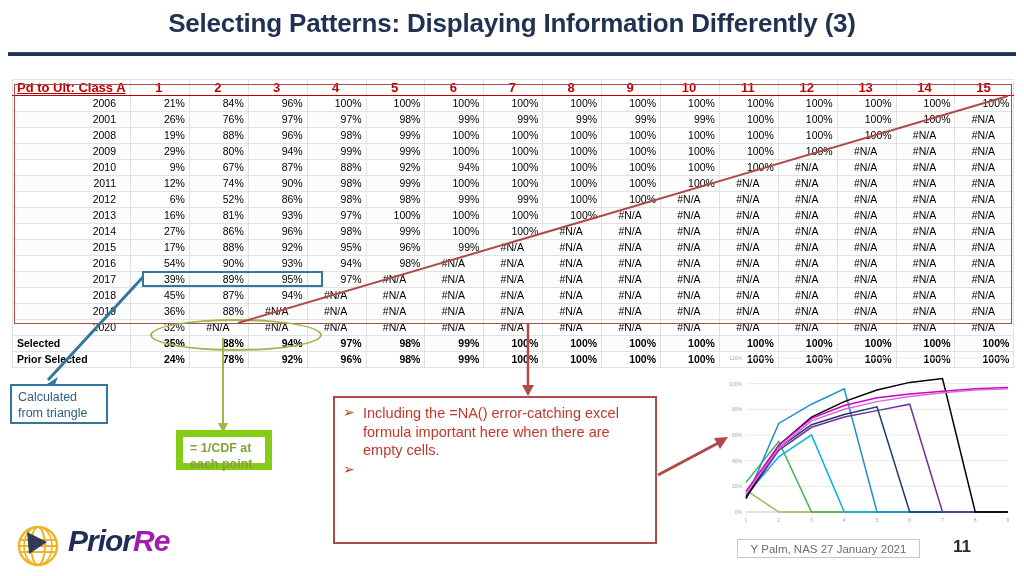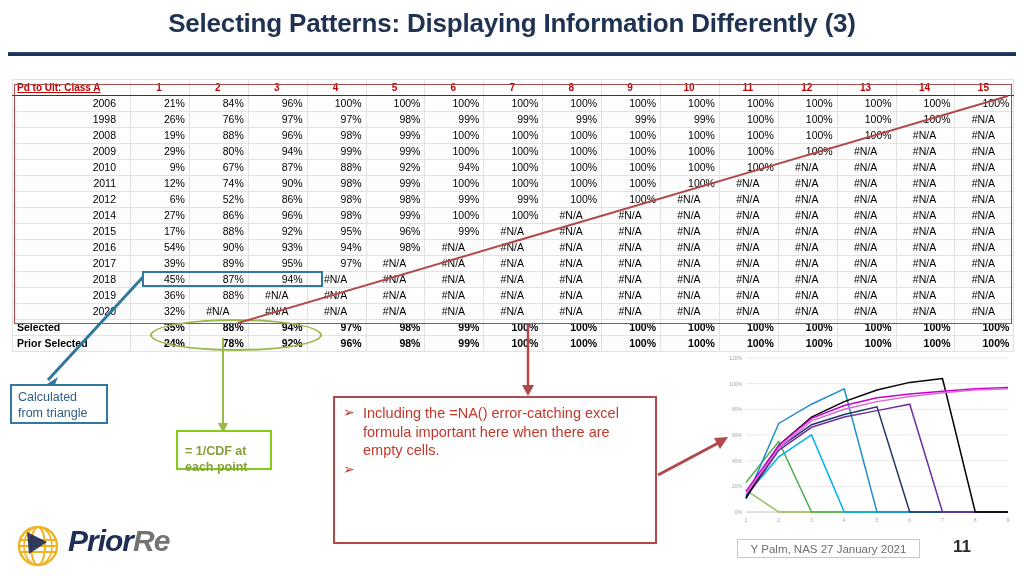--- a/index.html
+++ b/index.html
@@ -36,21 +36,21 @@
     border:1px solid #e2e2e2;
     height:15px; padding:0 4px 0 2px;
     text-align:right; white-space:nowrap;
     font-weight:normal;
     line-height:15px;
     overflow:hidden;
   }
   table.xl thead th{
     color:#C00000; font-weight:bold; text-align:center;
     border-bottom:1.5px solid #C00000;
-    font-size:10px;
+    font-size:13px;
   }
   table.xl thead th.rowhead{
     text-align:left; text-decoration:underline; padding-left:4px;
   }
   table.xl td.rowhead{ text-align:right; padding-right:14px; }
   table.xl tr.sel td{ font-weight:bold; border-top:1px solid #bdbdbd; }
   table.xl tr.sel td.rowhead{ text-align:left; padding-left:4px; font-weight:bold;}
   table.xl tr:nth-child(even) td{ background:#fcfcfc; }
   col.c0{ width:118px; }
   col.cn{ width:58.9px; }
@@ -76,22 +76,22 @@
     position:absolute; background:#ffffff;
     font-size:13px; line-height:1.25;
   }
   #box-calculated{
     left:10px; top:384px; width:98px; height:40px;
     border:2px solid #31789C; color:#2E5E86;
     padding:4px 6px; font-size:12.5px;
   }
   #box-cdf{
     left:176px; top:430px; width:96px; height:40px;
-    border:2px solid #84cc16; color:#86A03C;
-    padding:12px 7px; font-weight:bold; font-size:12.5px;
+    border:7px solid #84cc16; color:#86A03C;
+    padding:4px 7px; font-weight:bold; font-size:12.5px;
   }
   #box-na{
     left:333px; top:396px; width:324px; height:148px;
     border:2px solid #B04A4A; color:#C0392B;
     padding:6px 8px 4px 6px; font-size:14.5px; line-height:1.28;
   }
   #box-na ul{ margin:0; padding:0; list-style:none; }
   #box-na li{
     position:relative; padding-left:22px; margin-bottom:1px;
   }
@@ -112,21 +112,21 @@
   }
 
   
   #logo{ position:absolute; left:14px; top:526px; width:200px; height:42px; }
   #logo-text{
     position:absolute; left:54px; top:-2px;
     font-size:30px; font-weight:bold; font-style:italic;
     letter-spacing:-1px;
   }
   #logo-text .af{ color:#1F2E55; }
-  #logo-text .re{ color:#737373; }
+  #logo-text .re{ color:#a21caf; }
 
   
   #chart{
     position:absolute; left:716px; top:348px; width:300px; height:186px;
   }
 </style>
 </head>
 <body>
 
 <div id="slide-title">Selecting Patterns: Displaying Information Differently (3)</div>
@@ -185,21 +185,21 @@
           <td>100%</td>
           <td>100%</td>
           <td>100%</td>
           <td>100%</td>
           <td>100%</td>
           <td>100%</td>
           <td>100%</td>
           <td>100%</td>
         </tr>
         <tr>
-          <td class="rowhead">1998</td>
+          <td class="rowhead">2001</td>
           <td>26%</td>
           <td>76%</td>
           <td>97%</td>
           <td>97%</td>
           <td>98%</td>
           <td>99%</td>
           <td>99%</td>
           <td>99%</td>
           <td>99%</td>
           <td>99%</td>
@@ -285,20 +285,38 @@
           <td class="rowhead">2012</td>
           <td>6%</td>
           <td>52%</td>
           <td>86%</td>
           <td>98%</td>
           <td>98%</td>
           <td>99%</td>
           <td>99%</td>
           <td>100%</td>
           <td>100%</td>
+          <td style="text-align: center;">#N/A</td>
+          <td style="text-align: center;">#N/A</td>
+          <td style="text-align: center;">#N/A</td>
+          <td style="text-align: center;">#N/A</td>
+          <td style="text-align: center;">#N/A</td>
+          <td style="text-align: center;">#N/A</td>
+        </tr>
+        <tr>
+          <td class="rowhead">2013</td>
+          <td>16%</td>
+          <td>81%</td>
+          <td>93%</td>
+          <td>97%</td>
+          <td>100%</td>
+          <td>100%</td>
+          <td>100%</td>
+          <td>100%</td>
+          <td style="text-align: center;">#N/A</td>
           <td style="text-align: center;">#N/A</td>
           <td style="text-align: center;">#N/A</td>
           <td style="text-align: center;">#N/A</td>
           <td style="text-align: center;">#N/A</td>
           <td style="text-align: center;">#N/A</td>
           <td style="text-align: center;">#N/A</td>
         </tr>
         <tr>
           <td class="rowhead">2014</td>
           <td>27%</td>

